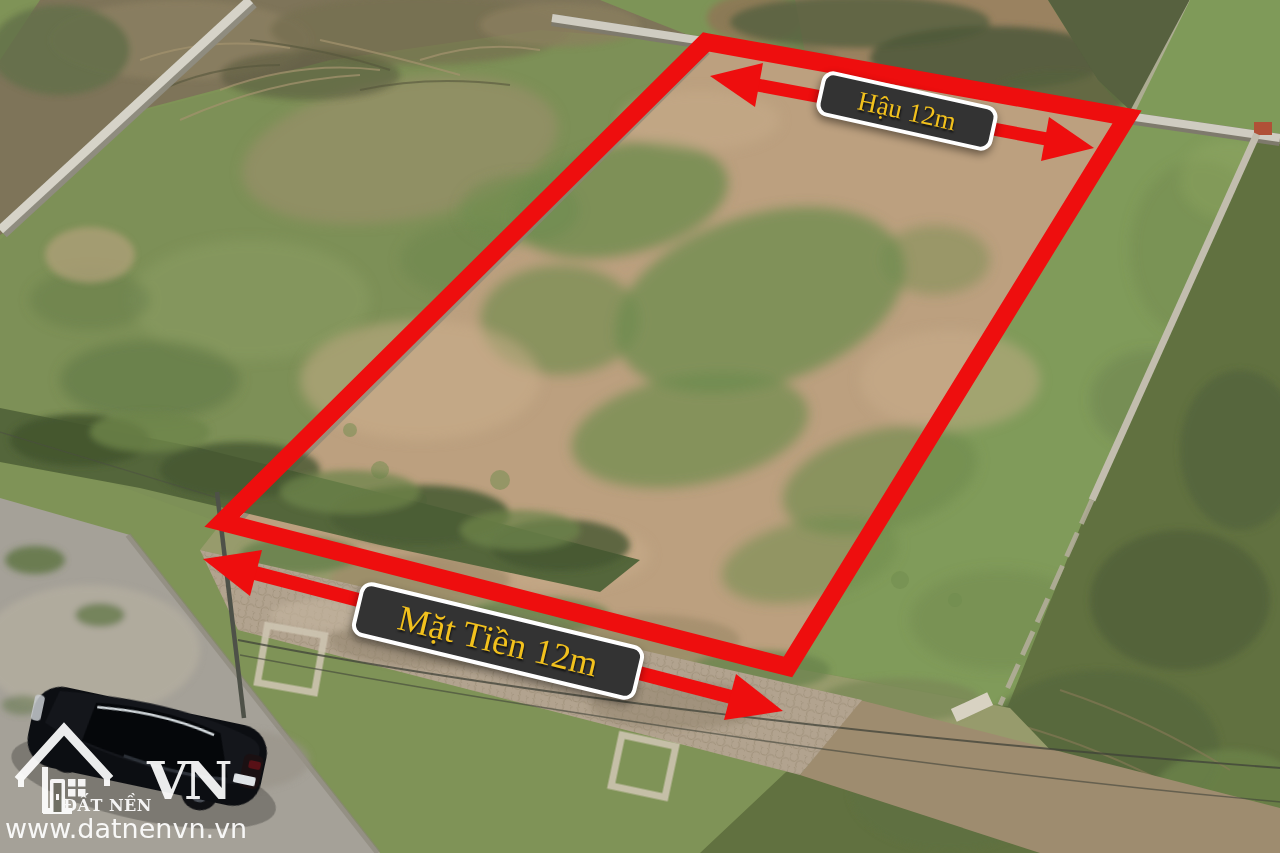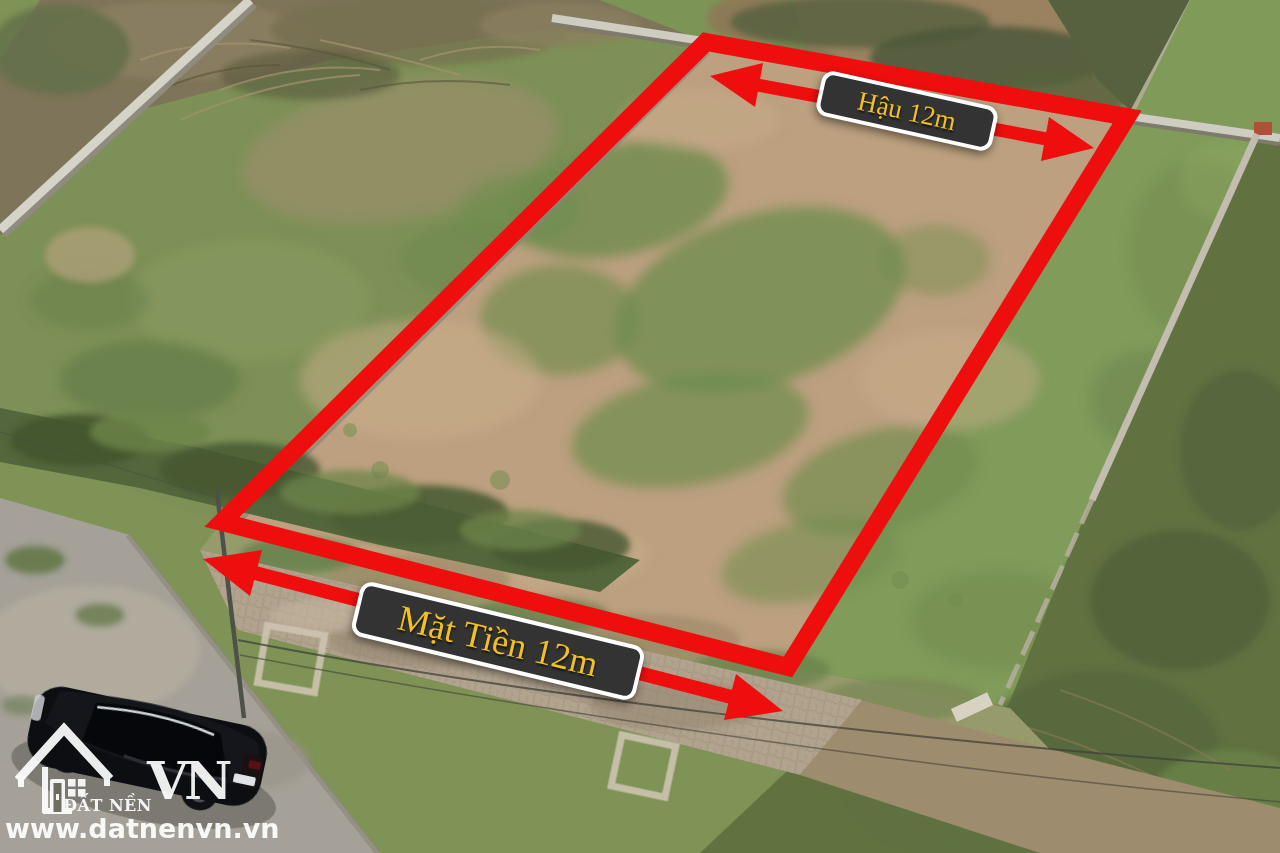--- a/index.html
+++ b/index.html
@@ -15,21 +15,21 @@
     box-shadow:0 4px 9px rgba(0,0,0,.45);
     color:#f2c11d;font-family:"Liberation Serif","DejaVu Serif",serif;
     text-shadow:1px 2px 2px rgba(0,0,0,.65);white-space:nowrap;
   }
   .label-rear{left:817px;top:88px;width:172px;height:38px;font-size:27px;transform:rotate(12.5deg);}
   .label-front{left:352px;top:613px;width:284px;height:48px;font-size:36px;transform:rotate(13.5deg);}
   .watermark{position:absolute;left:0px;top:690px;width:250px;height:165px;color:#ffffff;opacity:.92;}
   .wm-text{position:absolute;white-space:nowrap;line-height:1;}
   .wm-brand{left:63px;top:108px;font-family:"DejaVu Serif",serif;font-weight:700;font-size:16px;letter-spacing:.5px;}
   .wm-vn{left:147px;top:64px;font-family:"DejaVu Serif",serif;font-weight:700;font-size:53px;letter-spacing:-4px;}
-  .wm-url{left:5px;top:125px;font-family:"DejaVu Sans",sans-serif;font-weight:700;font-size:27px;}
+  .wm-url{left:5px;top:125px;font-family:"DejaVu Sans",sans-serif;font-weight:400;font-size:27px;}
 </style>
 </head>
 <body>
 
 <div class="stage">
 
   <svg class="scene" width="1280" height="853" viewBox="0 0 1280 853">
     <defs>
       <filter id="soft7" x="-30%" y="-30%" width="160%" height="160%">
           <feGaussianBlur stdDeviation="6"></feGaussianBlur>

